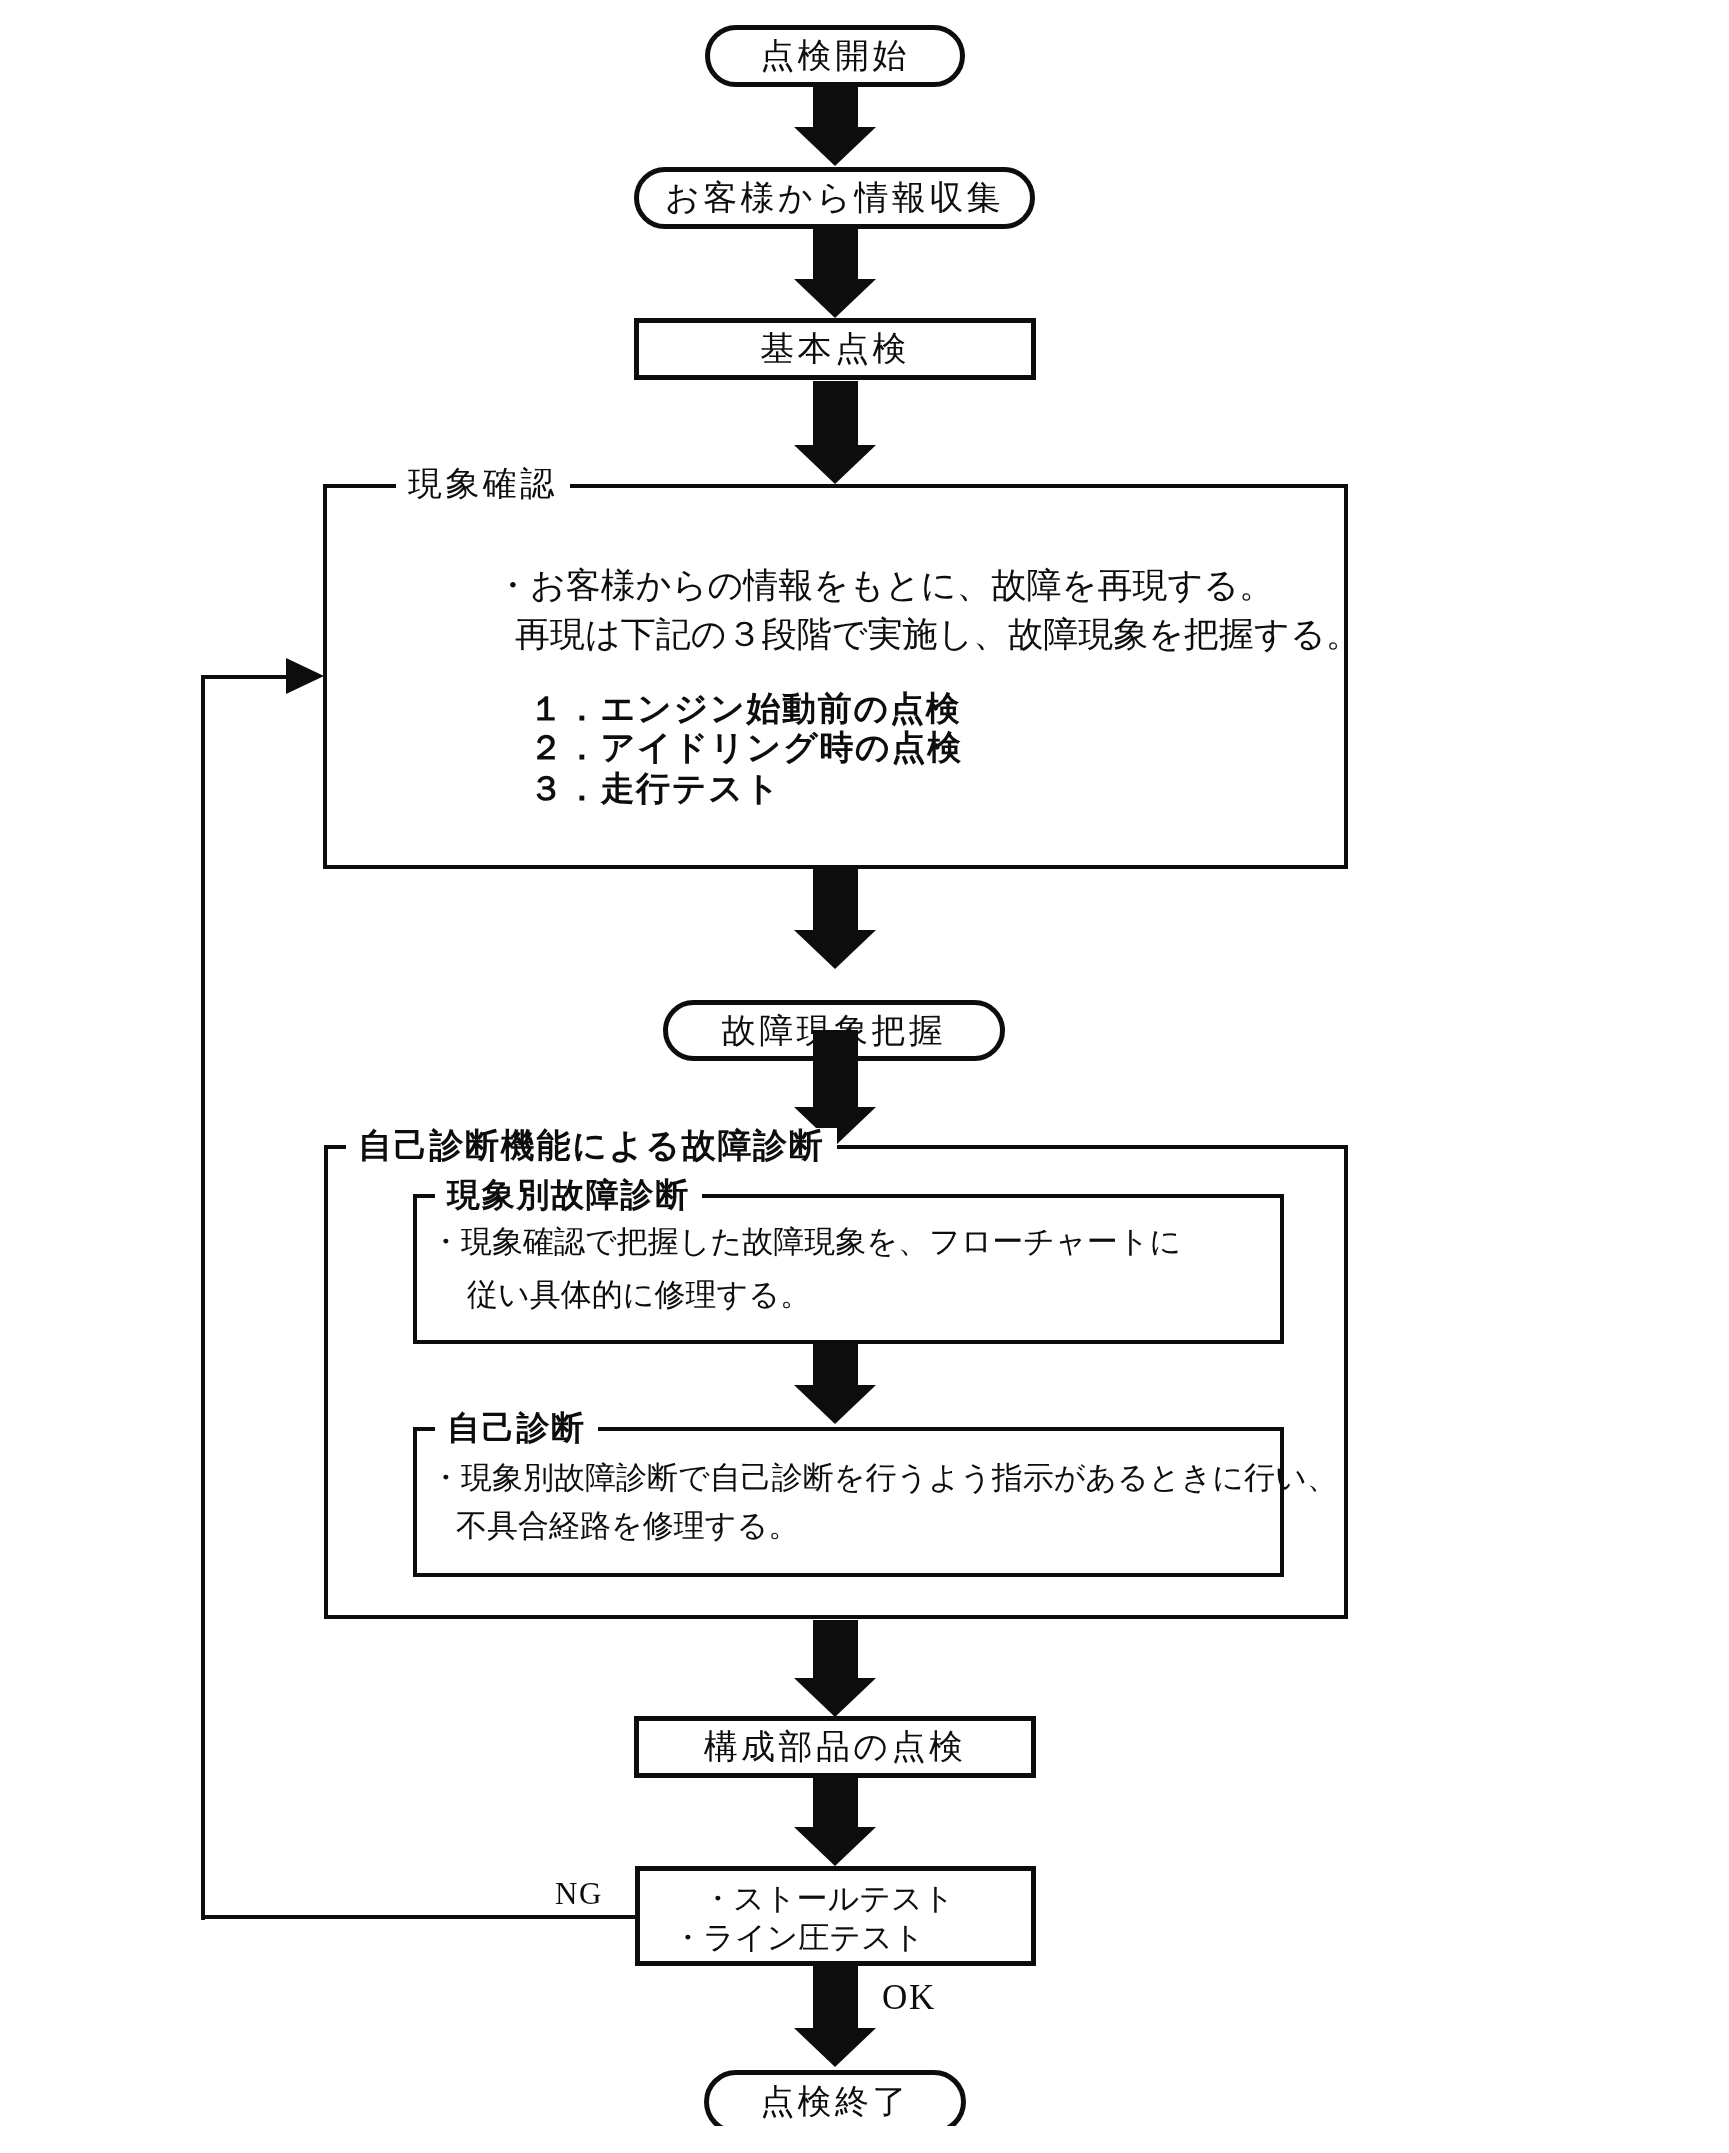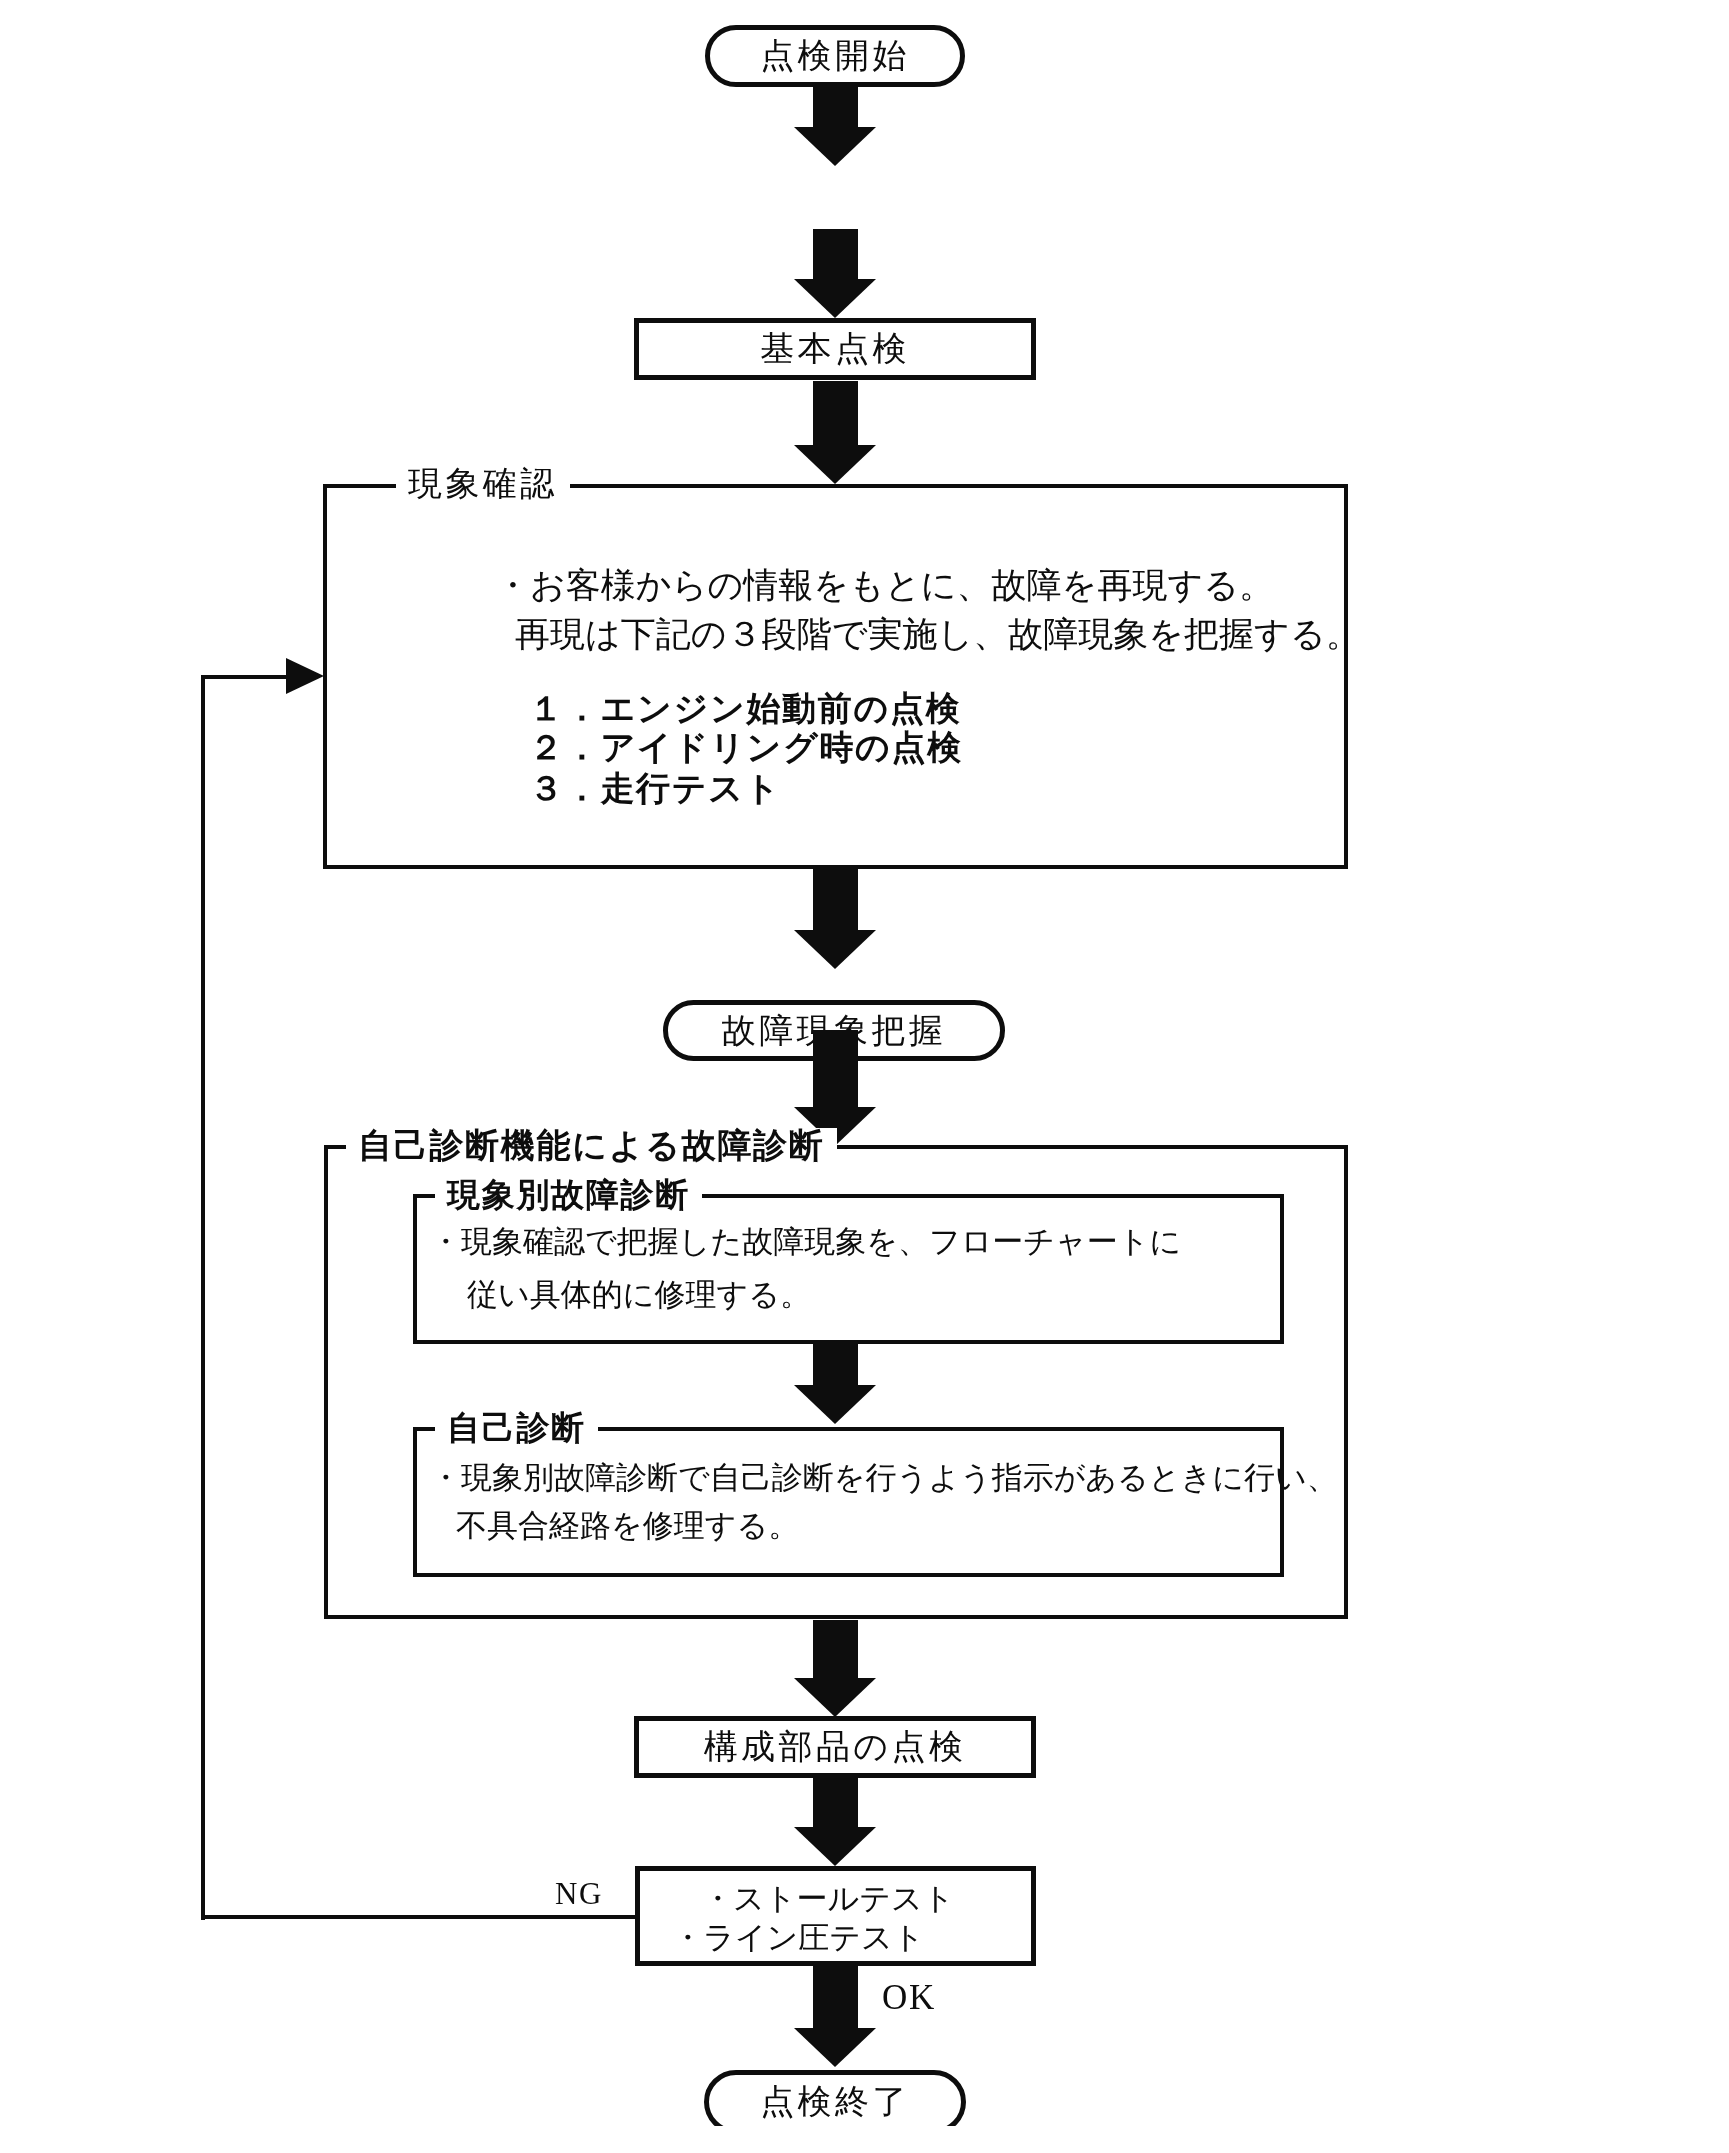--- a/index.html
+++ b/index.html
@@ -82,20 +82,23 @@
 
   <div class="node oval" style="left:705px;top:25px;width:260px;height:62px;">
     <span>点検開始</span>
   </div>
 
   <div class="barrow" style="left:794px;top:86px;height:80px;">
     <div class="shaft"></div>
     <div class="head"></div>
   </div>
 
+  <div class="node oval" style="left:634px;top:167px;width:401px;height:62px;">
+    <span>お客様から情報収集</span>
+  </div>
 
   <div class="barrow" style="left:794px;top:229px;height:89px;">
     <div class="shaft"></div>
     <div class="head"></div>
   </div>
 
   <div class="node" style="left:634px;top:318px;width:402px;height:62px;">
     <span>基本点検</span>
   </div>
 

